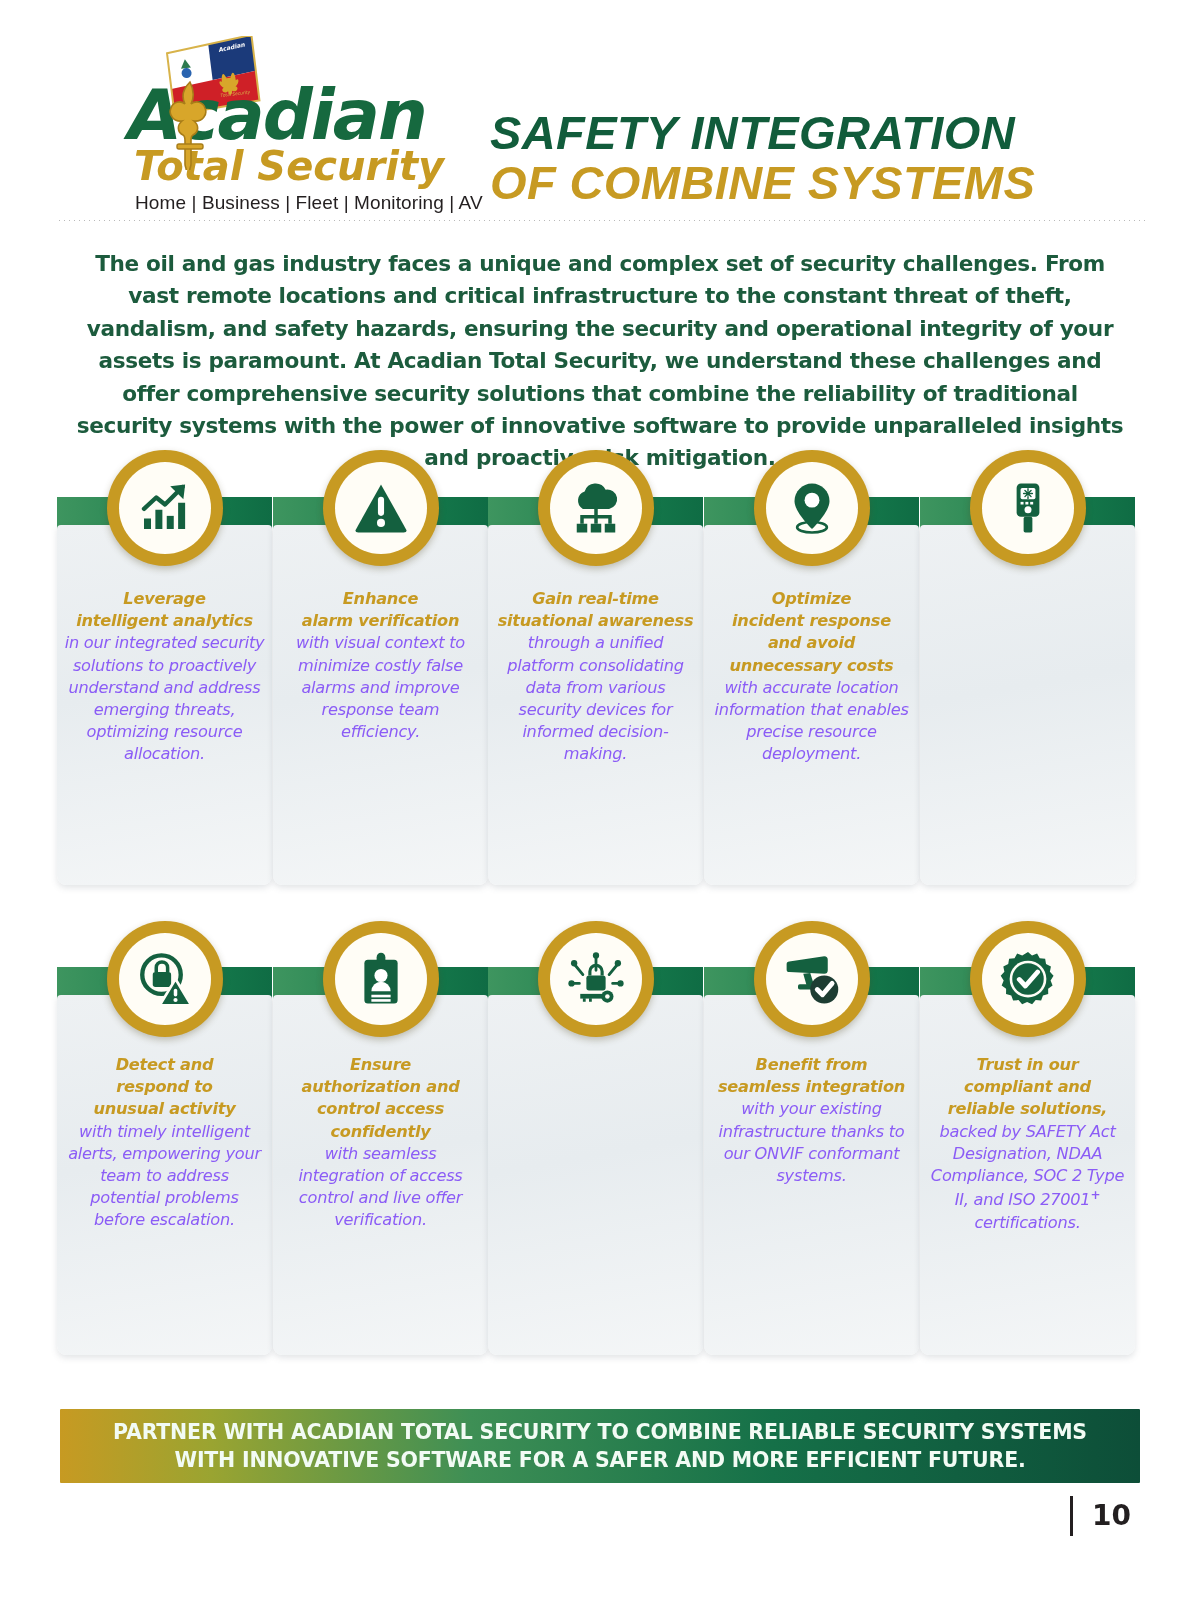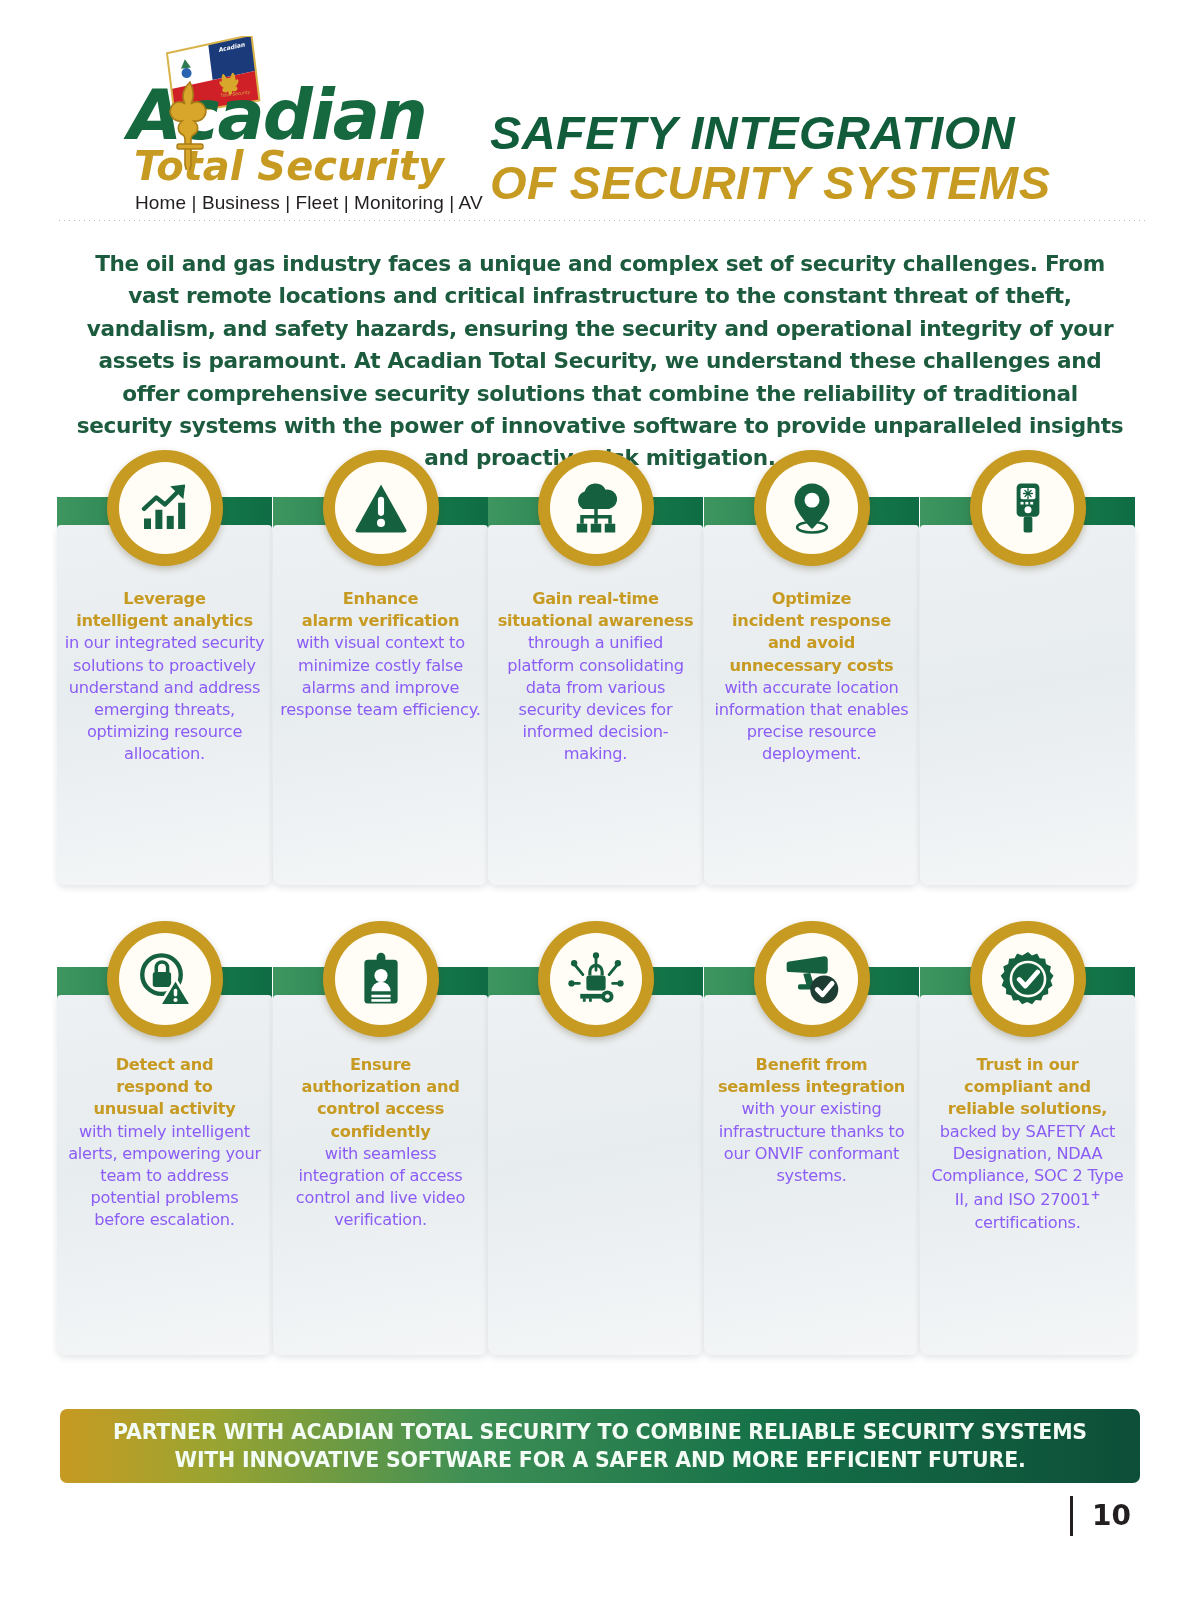--- a/index.html
+++ b/index.html
@@ -56,21 +56,21 @@
 
   
   .intro{
     position:absolute;left:72px;top:248px;width:1056px;
     text-align:center;color:#1c5b3d;
     font-size:21.6px;font-weight:bold;line-height:1.5;
     font-family:"DejaVu Sans",sans-serif;letter-spacing:-0.35px;
   }
 
   
-  .grid{position:absolute;left:0;top:0;width:984px;height:1599px;}
+  .grid{position:absolute;left:0;top:0;width:984px;height:1599px;font-style:italic;}
   .card{
     position:absolute;width:215px;
     background:linear-gradient(170deg,#eef1f3 0%,#e7ecef 45%,#f4f6f7 100%);
     border-radius:4px 4px 9px 9px;
     box-shadow:0 3px 6px rgba(90,100,110,.17);
   }
   .greenbar{
     position:absolute;height:44px;width:215px;
     background:linear-gradient(90deg,#3e955f 0%,#2f8a57 30%,#14774a 75%,#0f6c44 100%);
   }
@@ -100,21 +100,21 @@
     font-family:"DejaVu Sans",sans-serif;letter-spacing:-0.25px;
     display:block;
   }
   .sup{font-size:12px;vertical-align:super;font-weight:bold;}
 
   
   .banner{
     position:absolute;left:60px;top:1409px;width:1080px;height:74px;
     background:linear-gradient(90deg,#c79a22 0%,#9aa431 14%,#3e8f55 38%,#157048 66%,#0d4e38 100%);
     display:flex;flex-direction:column;align-items:center;justify-content:center;
-    border-radius:7px;
+    border-radius:1px;
   }
   .banner-line{
     color:#f2fbf4;font-weight:bold;font-size:20.5px;line-height:1.38;
     font-family:"DejaVu Sans",sans-serif;letter-spacing:-0.2px;text-align:center;
     white-space:nowrap;
   }
 
   
   .pagenum-wrap{position:absolute;left:1070px;top:1496px;display:flex;align-items:center;}
   .pagenum-rule{width:3px;height:40px;background:#231f20;margin-right:19px;}
@@ -157,21 +157,21 @@
           <rect x="16" y="66" width="26" height="5" rx="2" fill="#d8a62a" stroke="#a87d18" stroke-width="1.4"></rect>
         </svg>
 
         <div class="brand-total">Total Security</div>
         <div class="brand-tagline">Home | Business | Fleet | Monitoring | AV</div>
       </div>
     </div>
 
     <div class="title-block">
       <div class="title-l1">SAFETY INTEGRATION</div>
-      <div class="title-l2">OF SECURITY SYSTEMS</div>
+      <div class="title-l2">OF COMBINE SYSTEMS</div>
     </div>
   </div>
 
   <div class="divider"></div>
 
   <div class="intro">The oil and gas industry faces a unique and complex set of security challenges. From vast remote locations and critical infrastructure to the constant threat of theft, vandalism, and safety hazards, ensuring the security and operational integrity of your assets is paramount. At Acadian Total Security, we understand these challenges and offer comprehensive security solutions that combine the reliability of traditional security systems with the power of innovative software to provide unparalleled insights and proactive risk mitigation.</div>
 
   <div class="grid" id="card-grid">
       <div class="greenbar" style="left: 57px; top: 497px;"></div>
       <div class="card" style="left: 57px; top: 525px; height: 360px;"></div>
@@ -283,21 +283,21 @@
             <rect x="13" y="10" width="38" height="50" rx="4" fill="#14603f"></rect>
             <circle cx="32" cy="28" r="7.5" fill="#ffffff"></circle>
             <path d="M21 46 a11 11 0 0 1 22 0 z" fill="#ffffff"></path>
             <rect x="21" y="50" width="22" height="3" fill="#ffffff"></rect>
             <rect x="21" y="55" width="22" height="3" fill="#ffffff"></rect>
           </svg>
         </div>
       </div>
       <div class="card-body" style="left: 273px; top: 1054px;">
         <span class="card-head">Ensure<br>authorization and<br>control access<br>confidently<br></span>
-        <span class="card-text">with seamless integration of access control and live video verification.</span>
+        <span class="card-text">with seamless integration of access control and live offer verification.</span>
       </div>
       <div class="greenbar" style="left: 488px; top: 967px;"></div>
       <div class="card" style="left: 488px; top: 995px; height: 360px;"></div>
       <div class="badge" style="left: 537.5px; top: 921px;">
         <div class="badge-inner">
           <svg viewBox="0 0 64 64">
             <path d="M32 22 V6 M17 27 L8 16 M47 27 L56 16 M13 37 H4 M51 37 H60" stroke="#14603f" stroke-width="3.2" stroke-linecap="round"></path>
             <circle cx="32" cy="5" r="3.6" fill="#14603f"></circle>
             <circle cx="7" cy="14" r="3.6" fill="#14603f"></circle>
             <circle cx="57" cy="14" r="3.6" fill="#14603f"></circle>

